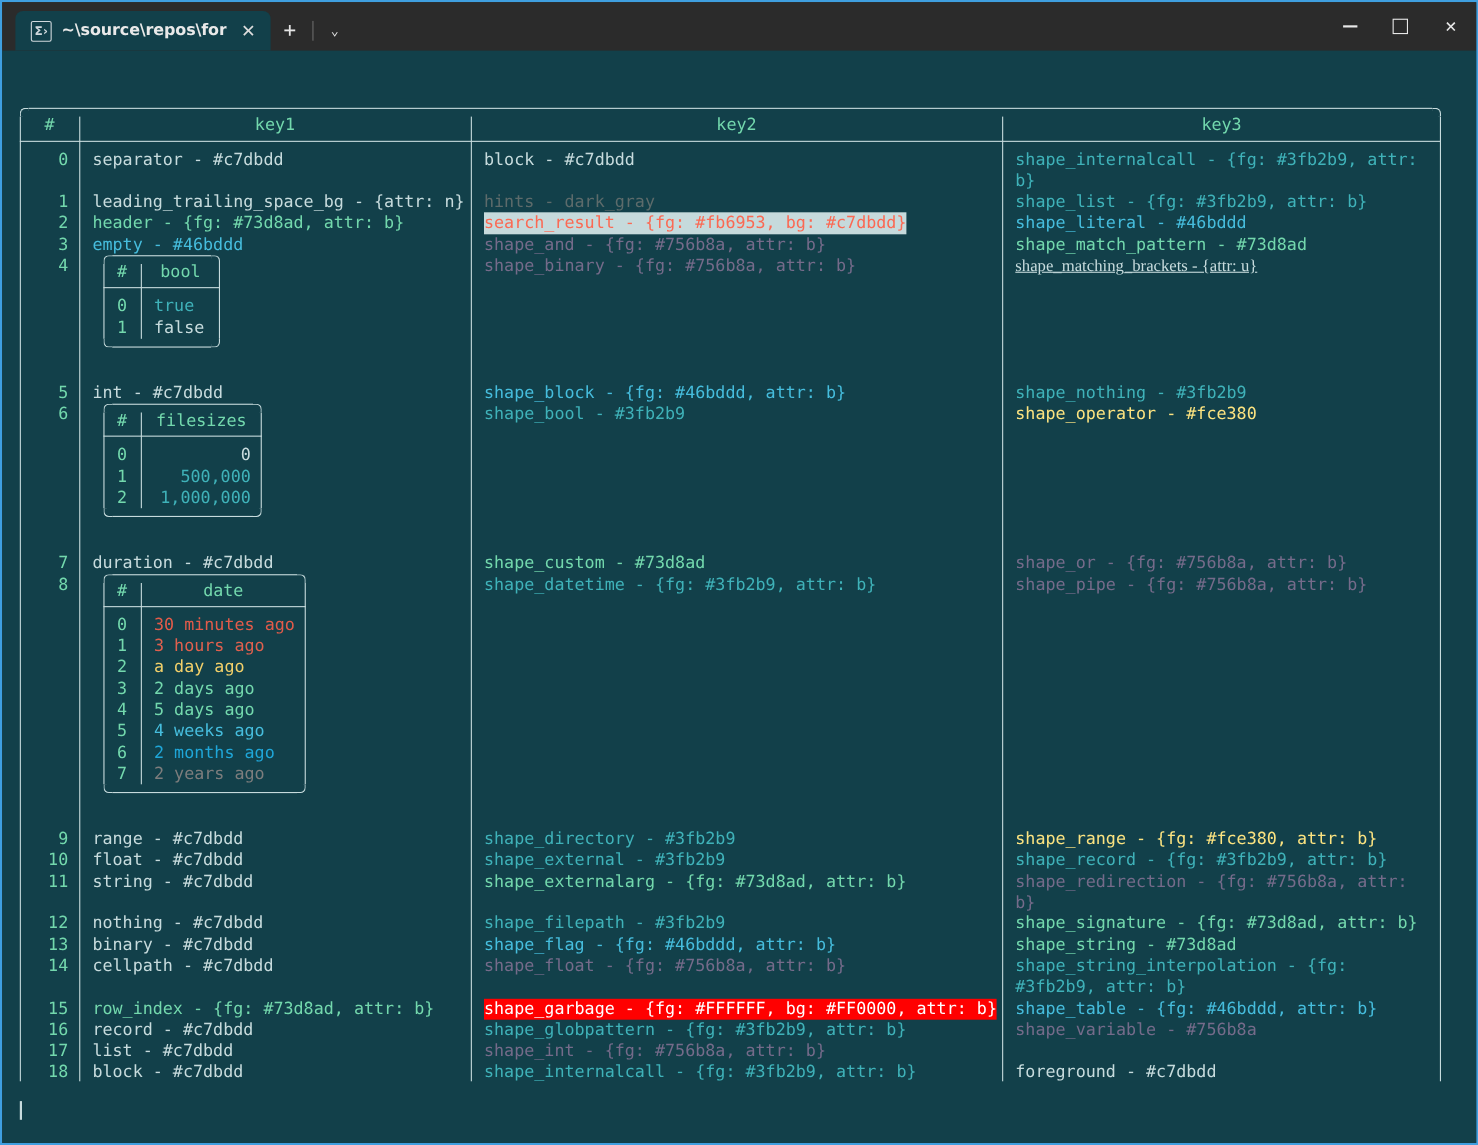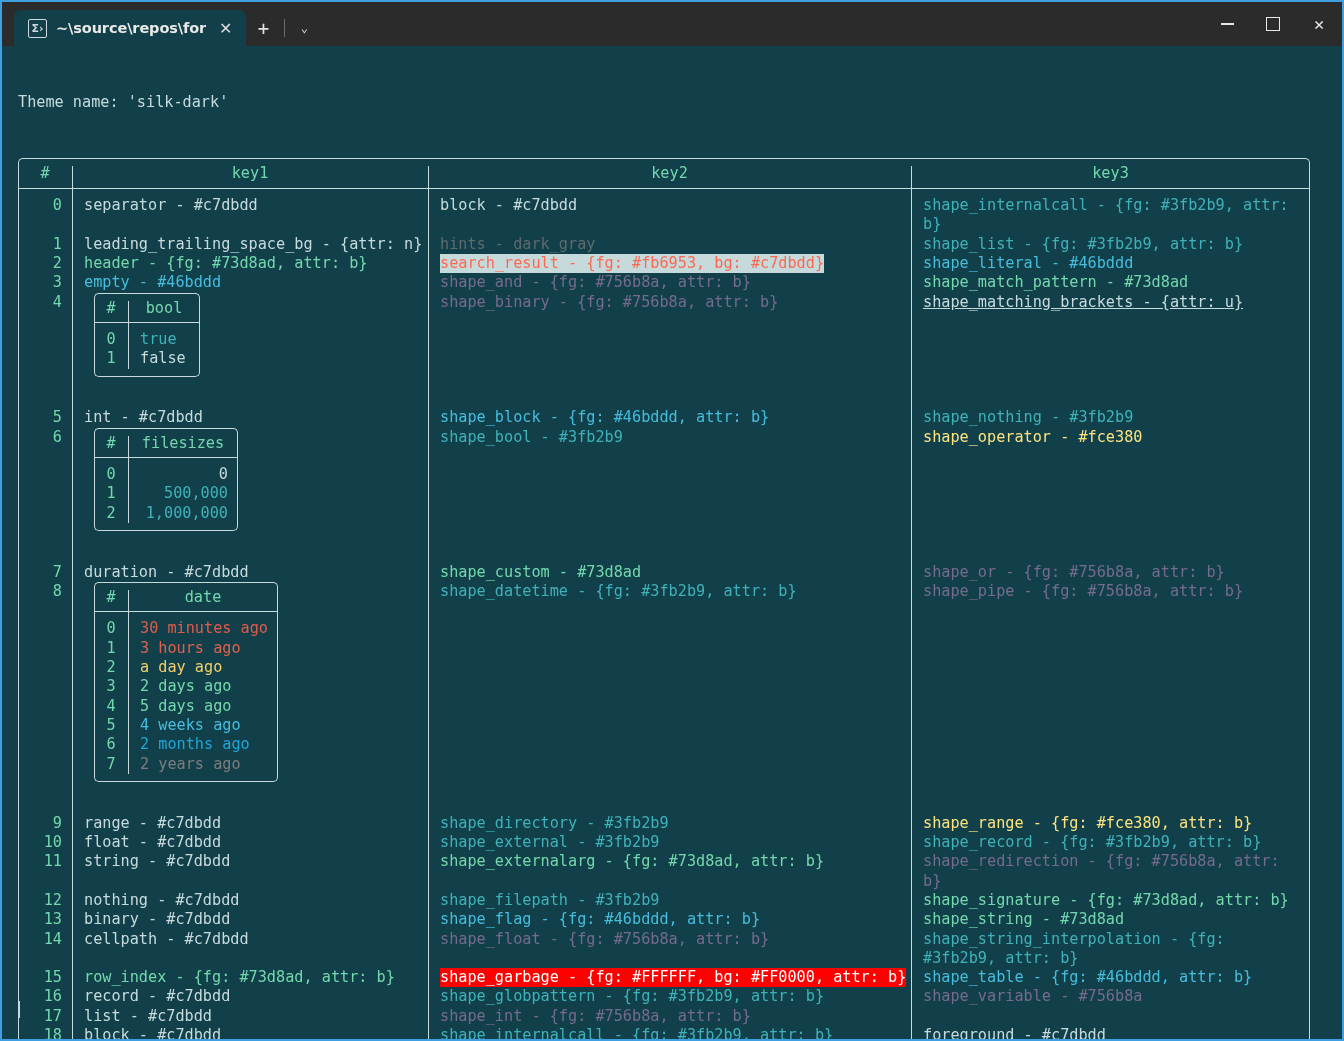--- a/index.html
+++ b/index.html
@@ -83,21 +83,21 @@
   .hdrcell {
     position: absolute; text-align: center;
     color: #73d8ad; line-height: 19.3px;
   }
   .cell { position: absolute; white-space: pre; }
   .idxcell { position: absolute; text-align: right; color: #73d8ad; }
   
   .subtable { position: absolute; }
   .subcell { position: absolute; white-space: pre; line-height: 19.3px; }
   .bold { font-weight: normal; }
-  .uline { text-decoration: underline; }
+  .uline { text-decoration: underline; font-family: Liberation Serif, serif; }
   #cursor {
     position: absolute; left: 16px; width: 2px; height: 17px;
     background: #c7dbdd;
   }
 </style>
 </head>
 <body>
 
 <div id="app">
 
@@ -113,18 +113,17 @@
       <div class="tabbtn small">⌄</div>
     </div>
     <div id="wincontrols">
       <div class="wc wc-min"></div>
       <div class="wc wc-max"></div>
       <div class="wc wc-close">✕</div>
     </div>
   </div>
 
   <div id="term">
-    <div id="themeline">Theme name: 'silk-dark'</div>
     <div id="table" style="height: 893.2px;"><div class="corner c-tl" style="left: 0px; top: 0px;"></div><div class="corner c-tr" style="left: 1284px; top: 0px;"></div><div class="rule hline" style="left: 8px; top: 0px; width: 1276px; height: 1px;"></div><div class="rule vline" style="left: 0px; top: 8px; width: 1px; height: 877.2px;"></div><div class="rule vline" style="left: 54px; top: 8px; width: 1px; height: 877.2px;"></div><div class="rule vline" style="left: 410px; top: 8px; width: 1px; height: 877.2px;"></div><div class="rule vline" style="left: 893px; top: 8px; width: 1px; height: 877.2px;"></div><div class="rule vline" style="left: 1291px; top: 8px; width: 1px; height: 877.2px;"></div><div class="rule hline" style="left: 0px; top: 30px; width: 1292px; height: 1px;"></div><div class="hdrcell" style="left: 0px; width: 54px; top: 6px;">#</div><div class="hdrcell" style="left: 54px; width: 356px; top: 6px;">key1</div><div class="hdrcell" style="left: 410px; width: 483px; top: 6px;">key2</div><div class="hdrcell" style="left: 893px; width: 399px; top: 6px;">key3</div><div class="idxcell" style="left: 0px; width: 44px; top: 38px; line-height: 19.3px;">0</div><div class="idxcell" style="left: 0px; width: 44px; top: 76.6px; line-height: 19.3px;">1</div><div class="idxcell" style="left: 0px; width: 44px; top: 95.9px; line-height: 19.3px;">2</div><div class="idxcell" style="left: 0px; width: 44px; top: 115.2px; line-height: 19.3px;">3</div><div class="idxcell" style="left: 0px; width: 44px; top: 134.5px; line-height: 19.3px;">4</div><div class="idxcell" style="left: 0px; width: 44px; top: 250.3px; line-height: 19.3px;">5</div><div class="idxcell" style="left: 0px; width: 44px; top: 269.6px; line-height: 19.3px;">6</div><div class="idxcell" style="left: 0px; width: 44px; top: 404.7px; line-height: 19.3px;">7</div><div class="idxcell" style="left: 0px; width: 44px; top: 424px; line-height: 19.3px;">8</div><div class="idxcell" style="left: 0px; width: 44px; top: 655.6px; line-height: 19.3px;">9</div><div class="idxcell" style="left: 0px; width: 44px; top: 674.9px; line-height: 19.3px;">10</div><div class="idxcell" style="left: 0px; width: 44px; top: 694.2px; line-height: 19.3px;">11</div><div class="idxcell" style="left: 0px; width: 44px; top: 732.8px; line-height: 19.3px;">12</div><div class="idxcell" style="left: 0px; width: 44px; top: 752.1px; line-height: 19.3px;">13</div><div class="idxcell" style="left: 0px; width: 44px; top: 771.4px; line-height: 19.3px;">14</div><div class="idxcell" style="left: 0px; width: 44px; top: 810px; line-height: 19.3px;">15</div><div class="idxcell" style="left: 0px; width: 44px; top: 829.3px; line-height: 19.3px;">16</div><div class="idxcell" style="left: 0px; width: 44px; top: 848.6px; line-height: 19.3px;">17</div><div class="idxcell" style="left: 0px; width: 44px; top: 867.9px; line-height: 19.3px;">18</div><div class="cell" style="left: 66px; top: 38px; line-height: 19.3px; color: rgb(199, 219, 221);">separator - #c7dbdd</div><div class="cell" style="left: 66px; top: 76.6px; line-height: 19.3px; color: rgb(199, 219, 221);">leading_trailing_space_bg - {attr: n}</div><div class="cell bold" style="left: 66px; top: 95.9px; line-height: 19.3px; color: rgb(115, 216, 173);">header - {fg: #73d8ad, attr: b}</div><div class="cell" style="left: 66px; top: 115.2px; line-height: 19.3px; color: rgb(70, 189, 221);">empty - #46bddd</div><div class="cell" style="left: 66px; top: 250.3px; line-height: 19.3px; color: rgb(199, 219, 221);">int - #c7dbdd</div><div class="cell" style="left: 66px; top: 404.7px; line-height: 19.3px; color: rgb(199, 219, 221);">duration - #c7dbdd</div><div class="cell" style="left: 66px; top: 655.6px; line-height: 19.3px; color: rgb(199, 219, 221);">range - #c7dbdd</div><div class="cell" style="left: 66px; top: 674.9px; line-height: 19.3px; color: rgb(199, 219, 221);">float - #c7dbdd</div><div class="cell" style="left: 66px; top: 694.2px; line-height: 19.3px; color: rgb(199, 219, 221);">string - #c7dbdd</div><div class="cell" style="left: 66px; top: 732.8px; line-height: 19.3px; color: rgb(199, 219, 221);">nothing - #c7dbdd</div><div class="cell" style="left: 66px; top: 752.1px; line-height: 19.3px; color: rgb(199, 219, 221);">binary - #c7dbdd</div><div class="cell" style="left: 66px; top: 771.4px; line-height: 19.3px; color: rgb(199, 219, 221);">cellpath - #c7dbdd</div><div class="cell bold" style="left: 66px; top: 810px; line-height: 19.3px; color: rgb(115, 216, 173);">row_index - {fg: #73d8ad, attr: b}</div><div class="cell" style="left: 66px; top: 829.3px; line-height: 19.3px; color: rgb(199, 219, 221);">record - #c7dbdd</div><div class="cell" style="left: 66px; top: 848.6px; line-height: 19.3px; color: rgb(199, 219, 221);">list - #c7dbdd</div><div class="cell" style="left: 66px; top: 867.9px; line-height: 19.3px; color: rgb(199, 219, 221);">block - #c7dbdd</div><div class="cell" style="left: 422px; top: 38px; line-height: 19.3px; color: rgb(199, 219, 221);">block - #c7dbdd</div><div class="cell" style="left: 422px; top: 76.6px; line-height: 19.3px; color: rgb(93, 107, 107);">hints - dark_gray</div><div class="cell" style="left: 422px; top: 95.9px; line-height: 19.3px; color: rgb(251, 105, 83); background: rgb(198, 218, 220);">search_result - {fg: #fb6953, bg: #c7dbdd}</div><div class="cell bold" style="left: 422px; top: 115.2px; line-height: 19.3px; color: rgb(117, 107, 138);">shape_and - {fg: #756b8a, attr: b}</div><div class="cell bold" style="left: 422px; top: 134.5px; line-height: 19.3px; color: rgb(117, 107, 138);">shape_binary - {fg: #756b8a, attr: b}</div><div class="cell bold" style="left: 422px; top: 250.3px; line-height: 19.3px; color: rgb(70, 189, 221);">shape_block - {fg: #46bddd, attr: b}</div><div class="cell" style="left: 422px; top: 269.6px; line-height: 19.3px; color: rgb(63, 178, 185);">shape_bool - #3fb2b9</div><div class="cell" style="left: 422px; top: 404.7px; line-height: 19.3px; color: rgb(115, 216, 173);">shape_custom - #73d8ad</div><div class="cell bold" style="left: 422px; top: 424px; line-height: 19.3px; color: rgb(63, 178, 185);">shape_datetime - {fg: #3fb2b9, attr: b}</div><div class="cell" style="left: 422px; top: 655.6px; line-height: 19.3px; color: rgb(63, 178, 185);">shape_directory - #3fb2b9</div><div class="cell" style="left: 422px; top: 674.9px; line-height: 19.3px; color: rgb(63, 178, 185);">shape_external - #3fb2b9</div><div class="cell bold" style="left: 422px; top: 694.2px; line-height: 19.3px; color: rgb(115, 216, 173);">shape_externalarg - {fg: #73d8ad, attr: b}</div><div class="cell" style="left: 422px; top: 732.8px; line-height: 19.3px; color: rgb(63, 178, 185);">shape_filepath - #3fb2b9</div><div class="cell bold" style="left: 422px; top: 752.1px; line-height: 19.3px; color: rgb(70, 189, 221);">shape_flag - {fg: #46bddd, attr: b}</div><div class="cell bold" style="left: 422px; top: 771.4px; line-height: 19.3px; color: rgb(117, 107, 138);">shape_float - {fg: #756b8a, attr: b}</div><div class="cell bold" style="left: 422px; top: 810px; line-height: 19.3px; color: rgb(255, 255, 255); background: rgb(255, 0, 0);">shape_garbage - {fg: #FFFFFF, bg: #FF0000, attr: b}</div><div class="cell bold" style="left: 422px; top: 829.3px; line-height: 19.3px; color: rgb(63, 178, 185);">shape_globpattern - {fg: #3fb2b9, attr: b}</div><div class="cell bold" style="left: 422px; top: 848.6px; line-height: 19.3px; color: rgb(117, 107, 138);">shape_int - {fg: #756b8a, attr: b}</div><div class="cell bold" style="left: 422px; top: 867.9px; line-height: 19.3px; color: rgb(63, 178, 185);">shape_internalcall - {fg: #3fb2b9, attr: b}</div><div class="cell bold" style="left: 905px; top: 38px; line-height: 19.3px; color: rgb(63, 178, 185);">shape_internalcall - {fg: #3fb2b9, attr:</div><div class="cell bold" style="left: 905px; top: 57.3px; line-height: 19.3px; color: rgb(63, 178, 185);">b}</div><div class="cell bold" style="left: 905px; top: 76.6px; line-height: 19.3px; color: rgb(63, 178, 185);">shape_list - {fg: #3fb2b9, attr: b}</div><div class="cell" style="left: 905px; top: 95.9px; line-height: 19.3px; color: rgb(70, 189, 221);">shape_literal - #46bddd</div><div class="cell" style="left: 905px; top: 115.2px; line-height: 19.3px; color: rgb(115, 216, 173);">shape_match_pattern - #73d8ad</div><div class="cell uline" style="left: 905px; top: 134.5px; line-height: 19.3px; color: rgb(199, 219, 221);">shape_matching_brackets - {attr: u}</div><div class="cell" style="left: 905px; top: 250.3px; line-height: 19.3px; color: rgb(63, 178, 185);">shape_nothing - #3fb2b9</div><div class="cell bold" style="left: 905px; top: 269.6px; line-height: 19.3px; color: rgb(252, 227, 128);">shape_operator - #fce380</div><div class="cell bold" style="left: 905px; top: 404.7px; line-height: 19.3px; color: rgb(117, 107, 138);">shape_or - {fg: #756b8a, attr: b}</div><div class="cell bold" style="left: 905px; top: 424px; line-height: 19.3px; color: rgb(117, 107, 138);">shape_pipe - {fg: #756b8a, attr: b}</div><div class="cell bold" style="left: 905px; top: 655.6px; line-height: 19.3px; color: rgb(252, 227, 128);">shape_range - {fg: #fce380, attr: b}</div><div class="cell bold" style="left: 905px; top: 674.9px; line-height: 19.3px; color: rgb(63, 178, 185);">shape_record - {fg: #3fb2b9, attr: b}</div><div class="cell bold" style="left: 905px; top: 694.2px; line-height: 19.3px; color: rgb(117, 107, 138);">shape_redirection - {fg: #756b8a, attr:</div><div class="cell bold" style="left: 905px; top: 713.5px; line-height: 19.3px; color: rgb(117, 107, 138);">b}</div><div class="cell bold" style="left: 905px; top: 732.8px; line-height: 19.3px; color: rgb(115, 216, 173);">shape_signature - {fg: #73d8ad, attr: b}</div><div class="cell" style="left: 905px; top: 752.1px; line-height: 19.3px; color: rgb(115, 216, 173);">shape_string - #73d8ad</div><div class="cell bold" style="left: 905px; top: 771.4px; line-height: 19.3px; color: rgb(63, 178, 185);">shape_string_interpolation - {fg:</div><div class="cell bold" style="left: 905px; top: 790.7px; line-height: 19.3px; color: rgb(63, 178, 185);">#3fb2b9, attr: b}</div><div class="cell bold" style="left: 905px; top: 810px; line-height: 19.3px; color: rgb(70, 189, 221);">shape_table - {fg: #46bddd, attr: b}</div><div class="cell" style="left: 905px; top: 829.3px; line-height: 19.3px; color: rgb(117, 107, 138);">shape_variable - #756b8a</div><div class="cell" style="left: 905px; top: 867.9px; line-height: 19.3px; color: rgb(199, 219, 221);">foreground - #c7dbdd</div><div class="subtable" style="left: 76px; top: 134.5px; width: 106px; height: 83.9px;"><div class="corner c-tl" style="left: 0px; top: 0px;"></div><div class="corner c-tr" style="left: 98px; top: 0px;"></div><div class="rule hline" style="left: 8px; top: 0px; width: 90px; height: 1px;"></div><div class="corner c-bl" style="left: 0px; top: 75.9px;"></div><div class="corner c-br" style="left: 98px; top: 75.9px;"></div><div class="rule hline" style="left: 8px; top: 82.9px; width: 90px; height: 1px;"></div><div class="rule vline" style="left: 0px; top: 8px; width: 1px; height: 67.9px;"></div><div class="rule vline" style="left: 34px; top: 8px; width: 1px; height: 67.9px;"></div><div class="rule vline" style="left: 105px; top: 8px; width: 1px; height: 67.9px;"></div><div class="rule hline" style="left: 0px; top: 29.3px; width: 106px; height: 1px;"></div><div class="subcell" style="left: 0px; width: 34px; text-align: center; top: 6px; color: rgb(115, 216, 173);">#</div><div class="subcell" style="left: 34px; width: 72px; text-align: center; top: 6px; color: rgb(115, 216, 173);">bool</div><div class="subcell" style="left: 0px; width: 34px; text-align: center; top: 37.3px; color: rgb(115, 216, 173);">0</div><div class="subcell" style="left: 46px; width: 60px; text-align: left; top: 37.3px; color: rgb(63, 178, 185);">true</div><div class="subcell" style="left: 0px; width: 34px; text-align: center; top: 56.6px; color: rgb(115, 216, 173);">1</div><div class="subcell bold" style="left: 46px; width: 60px; text-align: left; top: 56.6px; color: rgb(199, 219, 221);">false</div></div><div class="subtable" style="left: 76px; top: 269.6px; width: 144px; height: 103.2px;"><div class="corner c-tl" style="left: 0px; top: 0px;"></div><div class="corner c-tr" style="left: 136px; top: 0px;"></div><div class="rule hline" style="left: 8px; top: 0px; width: 128px; height: 1px;"></div><div class="corner c-bl" style="left: 0px; top: 95.2px;"></div><div class="corner c-br" style="left: 136px; top: 95.2px;"></div><div class="rule hline" style="left: 8px; top: 102.2px; width: 128px; height: 1px;"></div><div class="rule vline" style="left: 0px; top: 8px; width: 1px; height: 87.2px;"></div><div class="rule vline" style="left: 34px; top: 8px; width: 1px; height: 87.2px;"></div><div class="rule vline" style="left: 143px; top: 8px; width: 1px; height: 87.2px;"></div><div class="rule hline" style="left: 0px; top: 29.3px; width: 144px; height: 1px;"></div><div class="subcell" style="left: 0px; width: 34px; text-align: center; top: 6px; color: rgb(115, 216, 173);">#</div><div class="subcell" style="left: 34px; width: 110px; text-align: center; top: 6px; color: rgb(115, 216, 173);">filesizes</div><div class="subcell" style="left: 0px; width: 34px; text-align: center; top: 37.3px; color: rgb(115, 216, 173);">0</div><div class="subcell bold" style="left: 34px; width: 100px; text-align: right; top: 37.3px; color: rgb(199, 219, 221);">0</div><div class="subcell" style="left: 0px; width: 34px; text-align: center; top: 56.6px; color: rgb(115, 216, 173);">1</div><div class="subcell" style="left: 34px; width: 100px; text-align: right; top: 56.6px; color: rgb(63, 178, 185);">500,000</div><div class="subcell" style="left: 0px; width: 34px; text-align: center; top: 75.9px; color: rgb(115, 216, 173);">2</div><div class="subcell" style="left: 34px; width: 100px; text-align: right; top: 75.9px; color: rgb(63, 178, 185);">1,000,000</div></div><div class="subtable" style="left: 76px; top: 424px; width: 184px; height: 199.7px;"><div class="corner c-tl" style="left: 0px; top: 0px;"></div><div class="corner c-tr" style="left: 176px; top: 0px;"></div><div class="rule hline" style="left: 8px; top: 0px; width: 168px; height: 1px;"></div><div class="corner c-bl" style="left: 0px; top: 191.7px;"></div><div class="corner c-br" style="left: 176px; top: 191.7px;"></div><div class="rule hline" style="left: 8px; top: 198.7px; width: 168px; height: 1px;"></div><div class="rule vline" style="left: 0px; top: 8px; width: 1px; height: 183.7px;"></div><div class="rule vline" style="left: 34px; top: 8px; width: 1px; height: 183.7px;"></div><div class="rule vline" style="left: 183px; top: 8px; width: 1px; height: 183.7px;"></div><div class="rule hline" style="left: 0px; top: 29.3px; width: 184px; height: 1px;"></div><div class="subcell" style="left: 0px; width: 34px; text-align: center; top: 6px; color: rgb(115, 216, 173);">#</div><div class="subcell" style="left: 34px; width: 150px; text-align: center; top: 6px; color: rgb(115, 216, 173);">date</div><div class="subcell" style="left: 0px; width: 34px; text-align: center; top: 37.3px; color: rgb(115, 216, 173);">0</div><div class="subcell bold" style="left: 46px; width: 138px; text-align: left; top: 37.3px; color: rgb(226, 91, 74);">30 minutes ago</div><div class="subcell" style="left: 0px; width: 34px; text-align: center; top: 56.6px; color: rgb(115, 216, 173);">1</div><div class="subcell bold" style="left: 46px; width: 138px; text-align: left; top: 56.6px; color: rgb(224, 96, 78);">3 hours ago</div><div class="subcell" style="left: 0px; width: 34px; text-align: center; top: 75.9px; color: rgb(115, 216, 173);">2</div><div class="subcell bold" style="left: 46px; width: 138px; text-align: left; top: 75.9px; color: rgb(242, 208, 106);">a day ago</div><div class="subcell" style="left: 0px; width: 34px; text-align: center; top: 95.2px; color: rgb(115, 216, 173);">3</div><div class="subcell" style="left: 46px; width: 138px; text-align: left; top: 95.2px; color: rgb(115, 216, 173);">2 days ago</div><div class="subcell" style="left: 0px; width: 34px; text-align: center; top: 114.5px; color: rgb(115, 216, 173);">4</div><div class="subcell" style="left: 46px; width: 138px; text-align: left; top: 114.5px; color: rgb(115, 216, 173);">5 days ago</div><div class="subcell" style="left: 0px; width: 34px; text-align: center; top: 133.8px; color: rgb(115, 216, 173);">5</div><div class="subcell" style="left: 46px; width: 138px; text-align: left; top: 133.8px; color: rgb(70, 189, 221);">4 weeks ago</div><div class="subcell" style="left: 0px; width: 34px; text-align: center; top: 153.1px; color: rgb(115, 216, 173);">6</div><div class="subcell bold" style="left: 46px; width: 138px; text-align: left; top: 153.1px; color: rgb(31, 166, 216);">2 months ago</div><div class="subcell" style="left: 0px; width: 34px; text-align: center; top: 172.4px; color: rgb(115, 216, 173);">7</div><div class="subcell" style="left: 46px; width: 138px; text-align: left; top: 172.4px; color: rgb(125, 125, 125);">2 years ago</div></div></div>
     <div id="cursor" style="top: 955.2px;"></div>
   </div>
 
 </div>
 
 </body></html>

